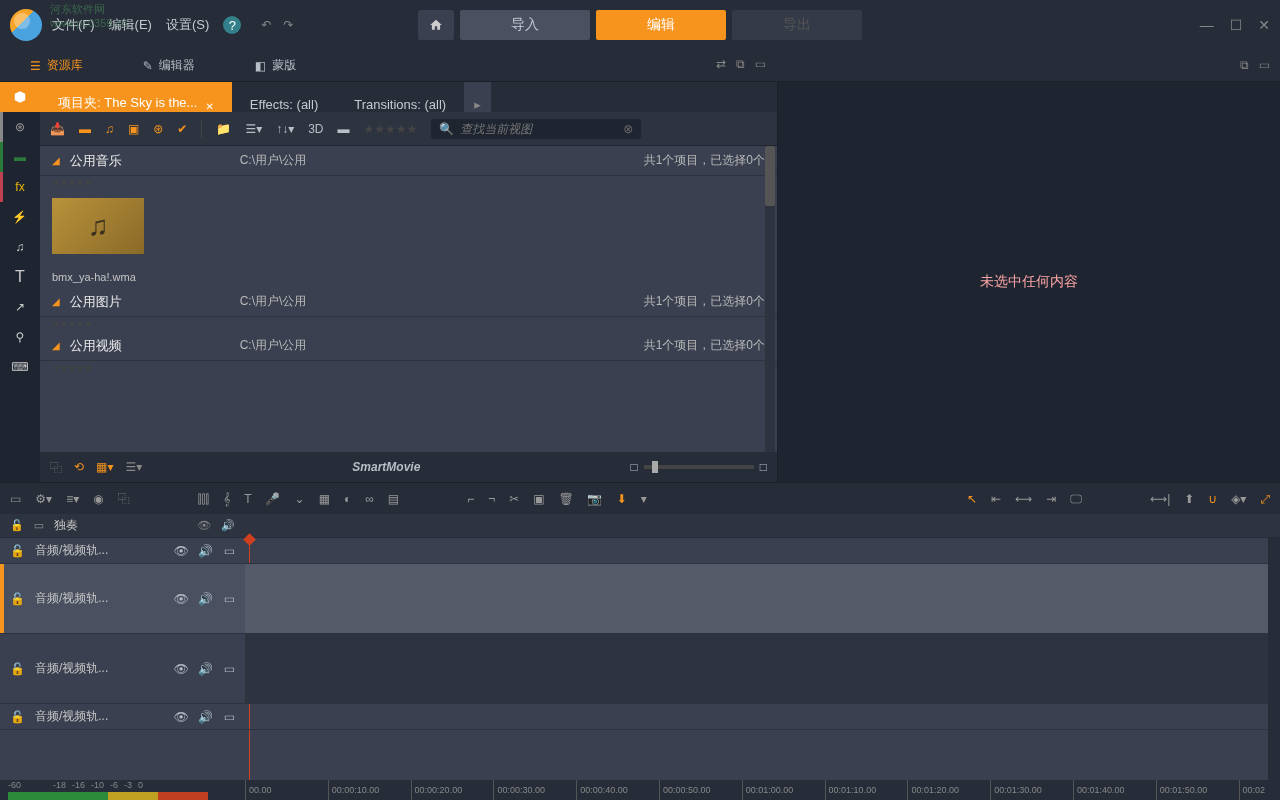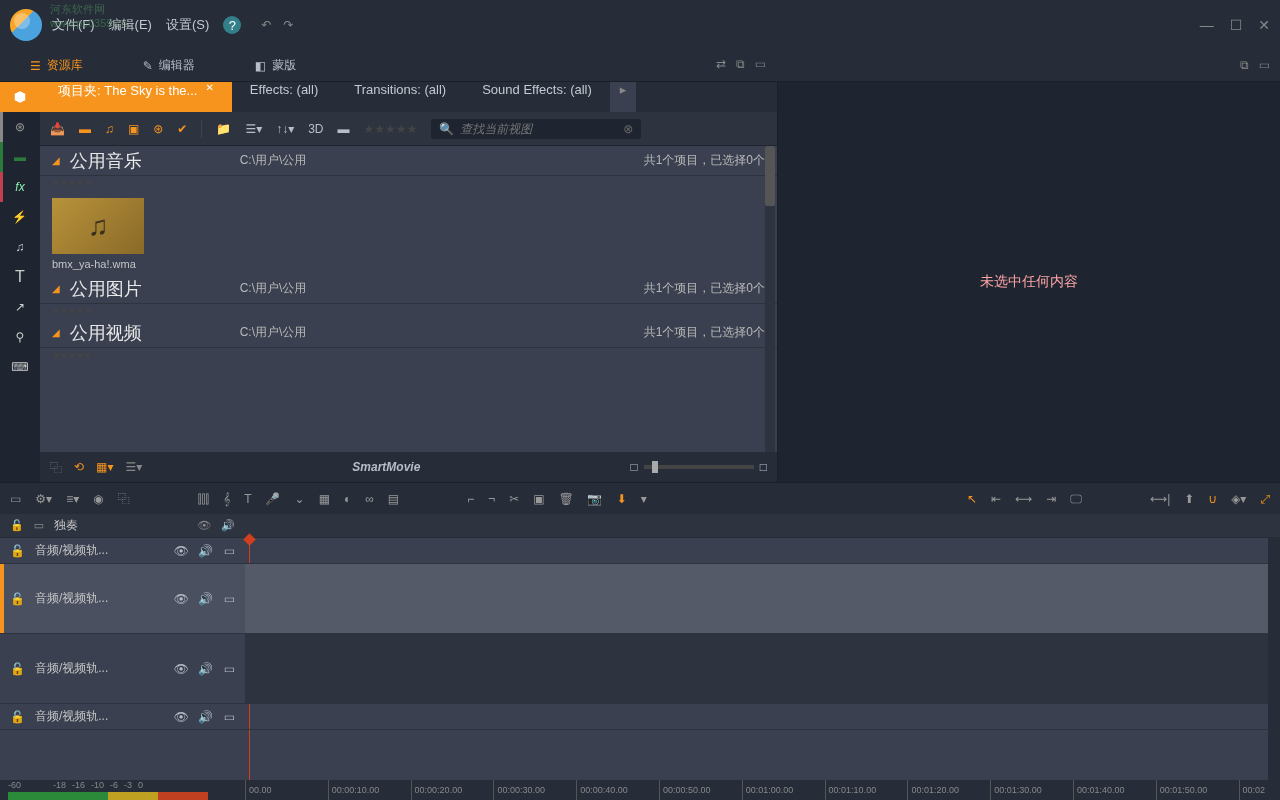--- a/index.html
+++ b/index.html
@@ -25,47 +25,47 @@
 .view-tabs-right span { cursor: pointer; }
 
 .main-area { display: flex; height: 400px; }
 .sidebar { width: 40px; background: #1e2430; display: flex; flex-direction: column; }
 .sidebar-item { height: 30px; display: flex; align-items: center; justify-content: center; cursor: pointer; position: relative; }
 .sidebar-item.active { background: #f7941d; }
 .sidebar-item .bar { position: absolute; left: 0; width: 3px; height: 100%; }
 
 .library-panel { flex: 1; background: #2e3340; display: flex; flex-direction: column; border-right: 1px solid #1a1f28; }
 .asset-tabs { height: 30px; display: flex; background: #262c38; }
-.asset-tab { padding: 0 18px; display: flex; align-items: flex-start; font-size: 13px; color: #c5c9d2; cursor: pointer; }
+.asset-tab { padding: 0 18px; display: flex; align-items: flex-end; font-size: 13px; color: #c5c9d2; cursor: pointer; }
 .asset-tab.active { background: #f7941d; color: #fff; position: relative; }
 .asset-tab .close { margin-left: 8px; font-size: 10px; }
 .asset-tab.plus { padding: 0 10px; background: #3a4050; color: #888; }
 
 .toolbar-row { height: 34px; background: #2e3340; display: flex; align-items: center; padding: 0 10px; gap: 14px; border-bottom: 1px solid #1e2430; }
 .toolbar-row .orange { color: #f7941d; }
 .toolbar-row .icon { cursor: pointer; font-size: 12px; }
 .toolbar-row .sep { width: 1px; height: 18px; background: #444; }
 .search-box { display: flex; align-items: center; background: #1e2430; border-radius: 3px; padding: 3px 8px; gap: 6px; width: 210px; }
 .search-box input { background: transparent; border: none; color: #888; font-size: 12px; outline: none; flex: 1; font-style: italic; }
 .search-box .clear { color: #666; cursor: pointer; }
 
 .library-content { flex: 1; overflow-y: auto; background: #3a4050; position: relative; }
 .category-header { height: 30px; background: #3a4050; display: flex; align-items: center; padding: 0 12px; gap: 10px; border-bottom: 1px solid #2e3340; }
 .category-header .arrow { color: #f7941d; font-size: 10px; }
-.category-header .name { color: #e8e8e8; font-size: 18px; flex: 0 0 160px; }
+.category-header .name { color: #e8e8e8; font-size: 13px; flex: 0 0 160px; }
 .category-header .path { color: #b8b8b8; font-size: 12px; flex: 1; }
 .category-header .count { color: #b8b8b8; font-size: 12px; }
 .stars-row { padding: 2px 12px; color: #444; font-size: 9px; }
 .thumbnails { padding: 8px 12px 4px; display: flex; gap: 10px; }
 .thumb { width: 92px; }
 .thumb-img { width: 92px; height: 56px; display: flex; align-items: center; justify-content: center; }
 .thumb-img.music { background: linear-gradient(135deg, #b8923a, #8a6a28); }
 .thumb-img.music::before { content: "♫"; font-size: 28px; color: #3a3020; }
 .thumb-img.image { background: #fff; border: 1px solid #888; }
-.thumb-label { color: #c5c5c5; font-size: 11px; margin-top: 4px; }
+.thumb-label { color: #c5c5c5; font-size: 11px; margin-top: 17px; }
 .scrollbar-v { position: absolute; right: 2px; top: 0; width: 10px; height: 100%; background: #2e3340; }
 .scrollbar-v .thumb-s { width: 100%; height: 60px; background: #555; border-radius: 2px; }
 
 .bottom-toolbar { height: 30px; background: #262c38; display: flex; align-items: center; padding: 0 10px; gap: 12px; }
 .bottom-toolbar .icon { cursor: pointer; color: #888; }
 .bottom-toolbar .orange { color: #f7941d; }
 .bottom-toolbar .center-text { flex: 1; text-align: center; font-style: italic; }
 .bottom-toolbar .slider-wrap { display: flex; align-items: center; gap: 6px; }
 .bottom-toolbar .slider { width: 110px; height: 4px; background: #444; position: relative; }
 .bottom-toolbar .slider-handle { position: absolute; left: 8px; top: -4px; width: 6px; height: 12px; background: #aaa; }
@@ -126,20 +126,30 @@
   <div class="menu-items">
     <span>文件(F)</span>
     <span>编辑(E)</span>
     <span>设置(S)</span>
     <span style="background:#33808a;width:18px;height:18px;border-radius:50%;display:inline-flex;align-items:center;justify-content:center;color:#fff;">?</span>
   </div>
   <div class="nav-arrows">
     <span>↶</span>
     <span>↷</span>
   </div>
+  <div class="center-buttons">
+    <div class="home">
+        <svg class="ico" viewBox="0 0 24 24" fill="#ccc">
+          <path d="M10 20v-6h4v6h5v-8h3L12 3 2 12h3v8z"></path>
+        </svg>
+      </div>
+    <button>导入</button>
+    <button class="active">编辑</button>
+    <button class="disabled">导出</button>
+  </div>
   <div class="window-controls">
     <span>—</span>
     <span>☐</span>
     <span>✕</span>
   </div>
 </div>
 
 <div class="view-tabs">
   <div style="display:flex;flex:1;">
     <div class="view-tab active">
@@ -176,21 +186,21 @@
     <div class="sidebar-item">
         <div class="bar" style="background:#888"></div>
         <span style="color:#999">⊛</span>
       </div>
     <div class="sidebar-item">
         <div class="bar" style="background:#2a7a3a"></div>
         <span style="color:#2a7a3a">▬</span>
       </div>
     <div class="sidebar-item">
         <div class="bar" style="background:#c04050"></div>
-        <span style="color:#86efac;font-style:italic">fx</span>
+        <span style="color:#eab308;">fx</span>
       </div>
     <div class="sidebar-item">
         <span style="color:#ccc">⚡</span>
       </div>
     <div class="sidebar-item">
         <span style="color:#ccc">♫</span>
       </div>
     <div class="sidebar-item">
         <span style="color:#ccc;font-size:16px">T</span>
       </div>
@@ -206,21 +216,20 @@
   </div>
 
   <div class="library-panel">
     <div class="asset-tabs">
       <div class="asset-tab active">
           <span>项目夹: The Sky is the...</span>
           <span class="close">✕</span>
         </div>
       <div class="asset-tab">Effects: (all)</div>
       <div class="asset-tab">Transitions: (all)</div>
-      <div class="asset-tab">Sound Effects: (all)</div>
       <div class="asset-tab plus">▸</div>
     </div>
     <div class="toolbar-row">
       <span class="icon orange">📥</span>
       <span class="icon orange">▬</span>
       <span class="icon orange">♫</span>
       <span class="icon orange">▣</span>
       <span class="icon orange">⊛</span>
       <span class="icon orange">✔</span>
       <span class="sep"></span>

